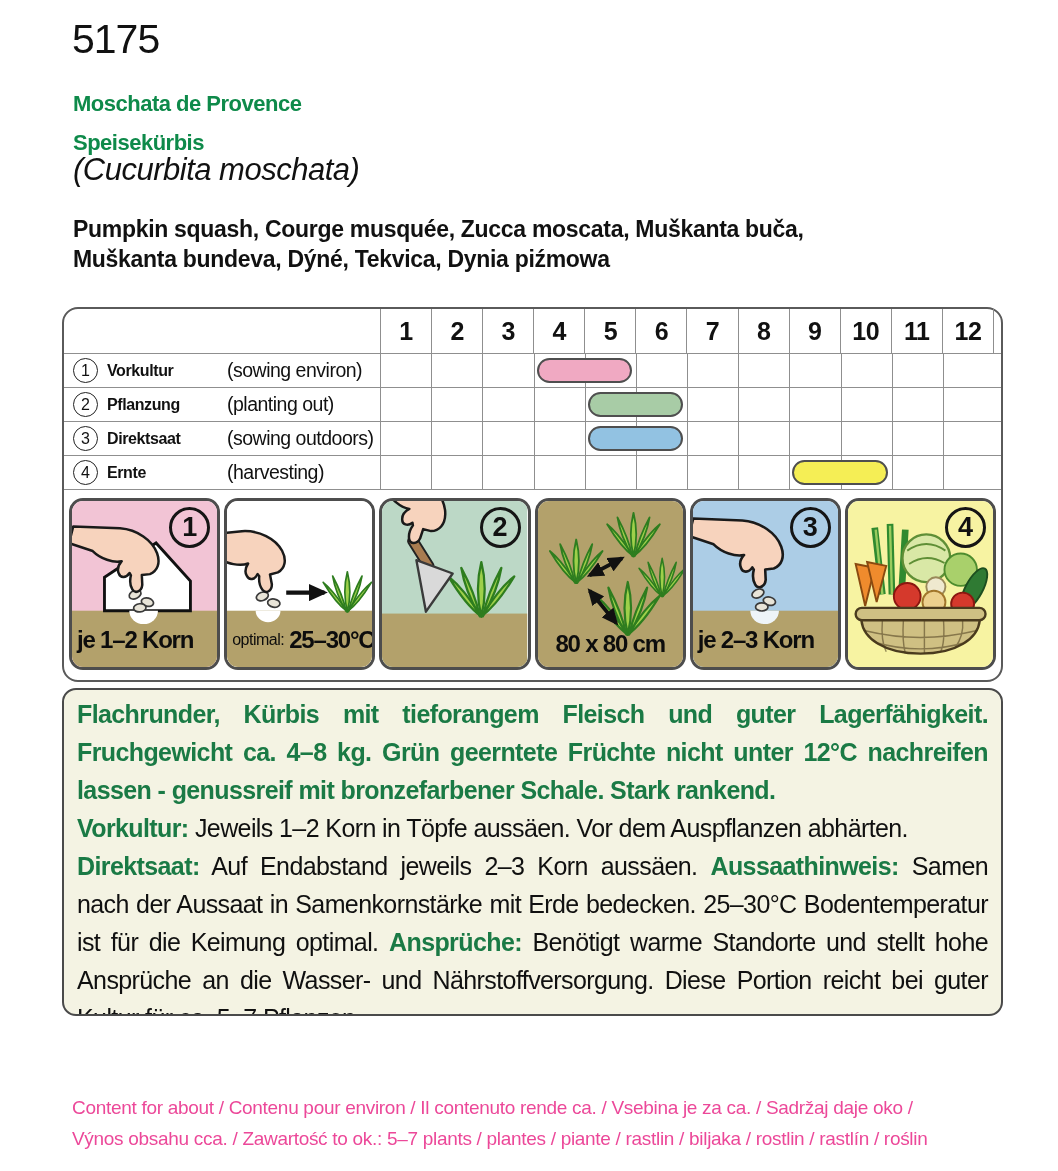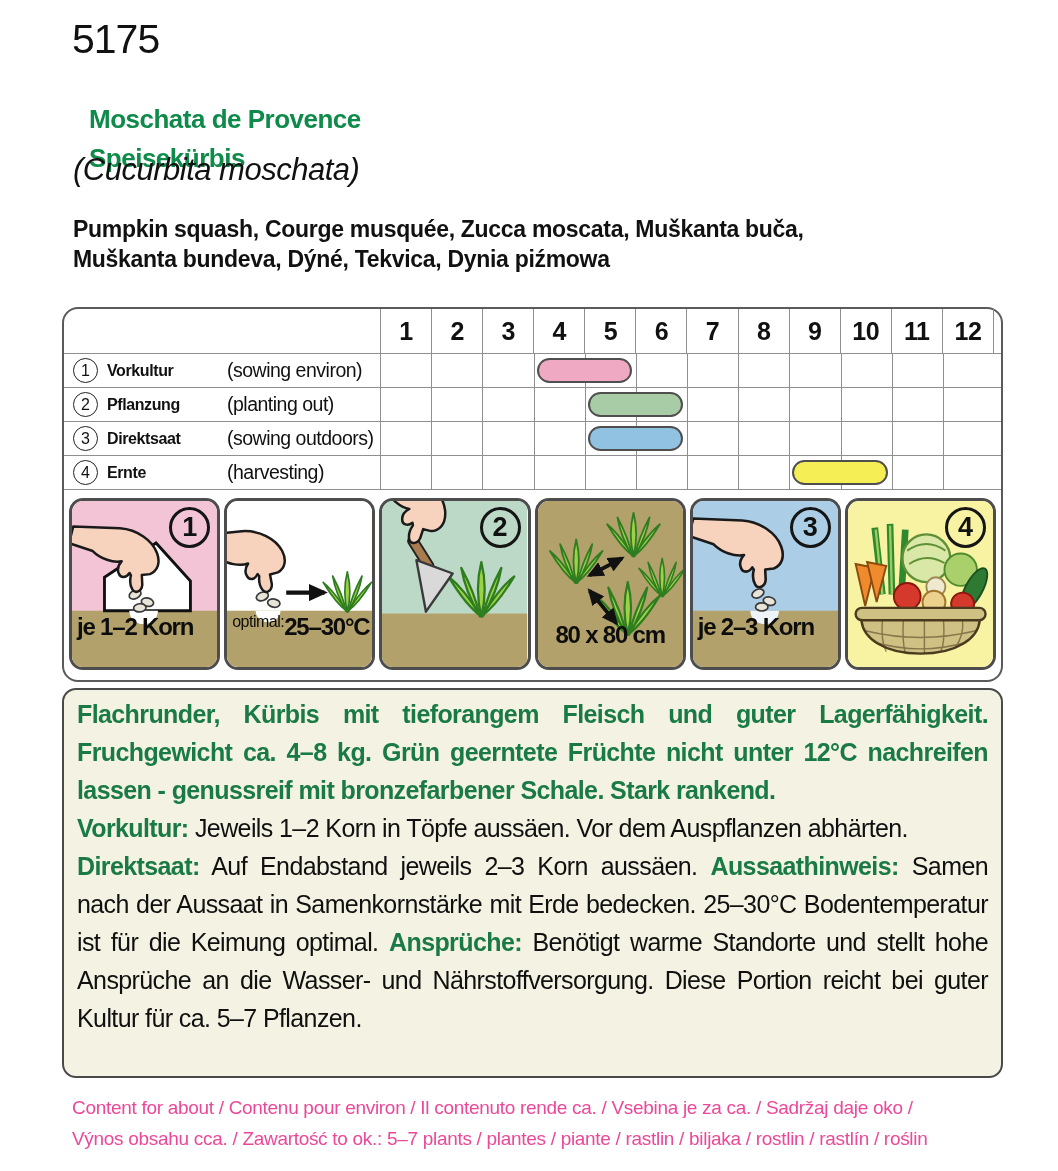--- a/index.html
+++ b/index.html
@@ -7,21 +7,21 @@
     --text-green:#1a7a45;
     --soil:#b3a16b;
     --grid-line:#8f8f8f;
   }
   *{box-sizing:border-box}
   html,body{margin:0;padding:0;background:#fff}
   body{font-family:"Liberation Sans","DejaVu Sans",sans-serif;color:#111}
   #page{position:relative;width:1058px;height:1171px;background:#fff;overflow:hidden}
 
   .num{position:absolute;left:72px;top:16px;font-size:41px;font-weight:normal;letter-spacing:-1px}
-  .title{position:absolute;left:73px;top:84px;margin:16px;font-size:26px;line-height:39px;
+  .title{position:absolute;left:73px;top:84px;margin:0;font-size:22px;line-height:39px;
          font-weight:bold;color:var(--title-green);letter-spacing:-.5px}
   .botanical{position:absolute;left:73px;top:152px;font-size:31px;font-style:italic;letter-spacing:-.5px}
   .commons{position:absolute;left:73px;top:214px;font-size:23px;font-weight:bold;line-height:30px;letter-spacing:-.3px}
 
   
   .calbox{position:absolute;left:62px;top:307px;width:941px;height:375px;
           border:2.5px solid #5a5a5a;border-radius:16px;background:#fff;padding:0}
   .cal-header{display:flex;height:44px}
   .cal-label-spacer{width:316px;flex:0 0 auto}
   .cal-track{flex:1;display:flex;position:relative;margin-right:7px}
@@ -39,28 +39,28 @@
   .bar{position:absolute;top:4px;height:25px;border:2.5px solid #4f4f4f;border-radius:13px}
 
   
   .panels{display:flex;gap:4px;margin:8px 5px 0}
   .panel{position:relative;flex:1;height:172px;border:3px solid #4d4d4d;border-radius:14px;
          overflow:hidden;background:#fff}
   .panel svg{position:absolute;inset:0;width:100%;height:100%;display:block}
   .badge{position:absolute;top:6px;right:7px;width:41px;height:41px;border:3px solid #151515;
          border-radius:50%;display:flex;align-items:center;justify-content:center;
          font-size:27px;font-weight:bold;color:#111}
-  .cap{position:absolute;left:0;right:0;bottom:0;height:54px;display:flex;
+  .cap{position:absolute;left:0;right:0;bottom:0;height:54px;display:flex;align-items:center;
        padding:0 5px;color:#0d0d0d}
   .cap-big{font-weight:bold;font-size:24px;letter-spacing:-1.2px;white-space:nowrap}
-  .cap-pre{font-size:16px;letter-spacing:-.5px;white-space:nowrap}
+  .cap-pre{font-size:16px;margin-right:5px;letter-spacing:-.5px;white-space:nowrap}
   .cap.center{justify-content:center;height:46px}
 
   
-  .descbox{position:absolute;left:62px;top:688px;width:941px;height:390px;
+  .descbox{position:absolute;left:62px;top:688px;width:941px;height:328px;
            border:2.5px solid #4a4a4a;border-radius:14px;background:#f4f3e3;
            padding:5px 13px;overflow:hidden}
   .desc-p{margin:0;font-size:25px;line-height:38px;letter-spacing:-.6px;color:#101010}
   .desc-p.just{text-align:justify}
   .gl{color:var(--text-green);font-weight:bold}
 
   
   .footer{position:absolute;left:72px;top:1092px;width:932px;font-size:19px;
           line-height:31px;letter-spacing:-.3px;color:#ec4899}
 </style>

